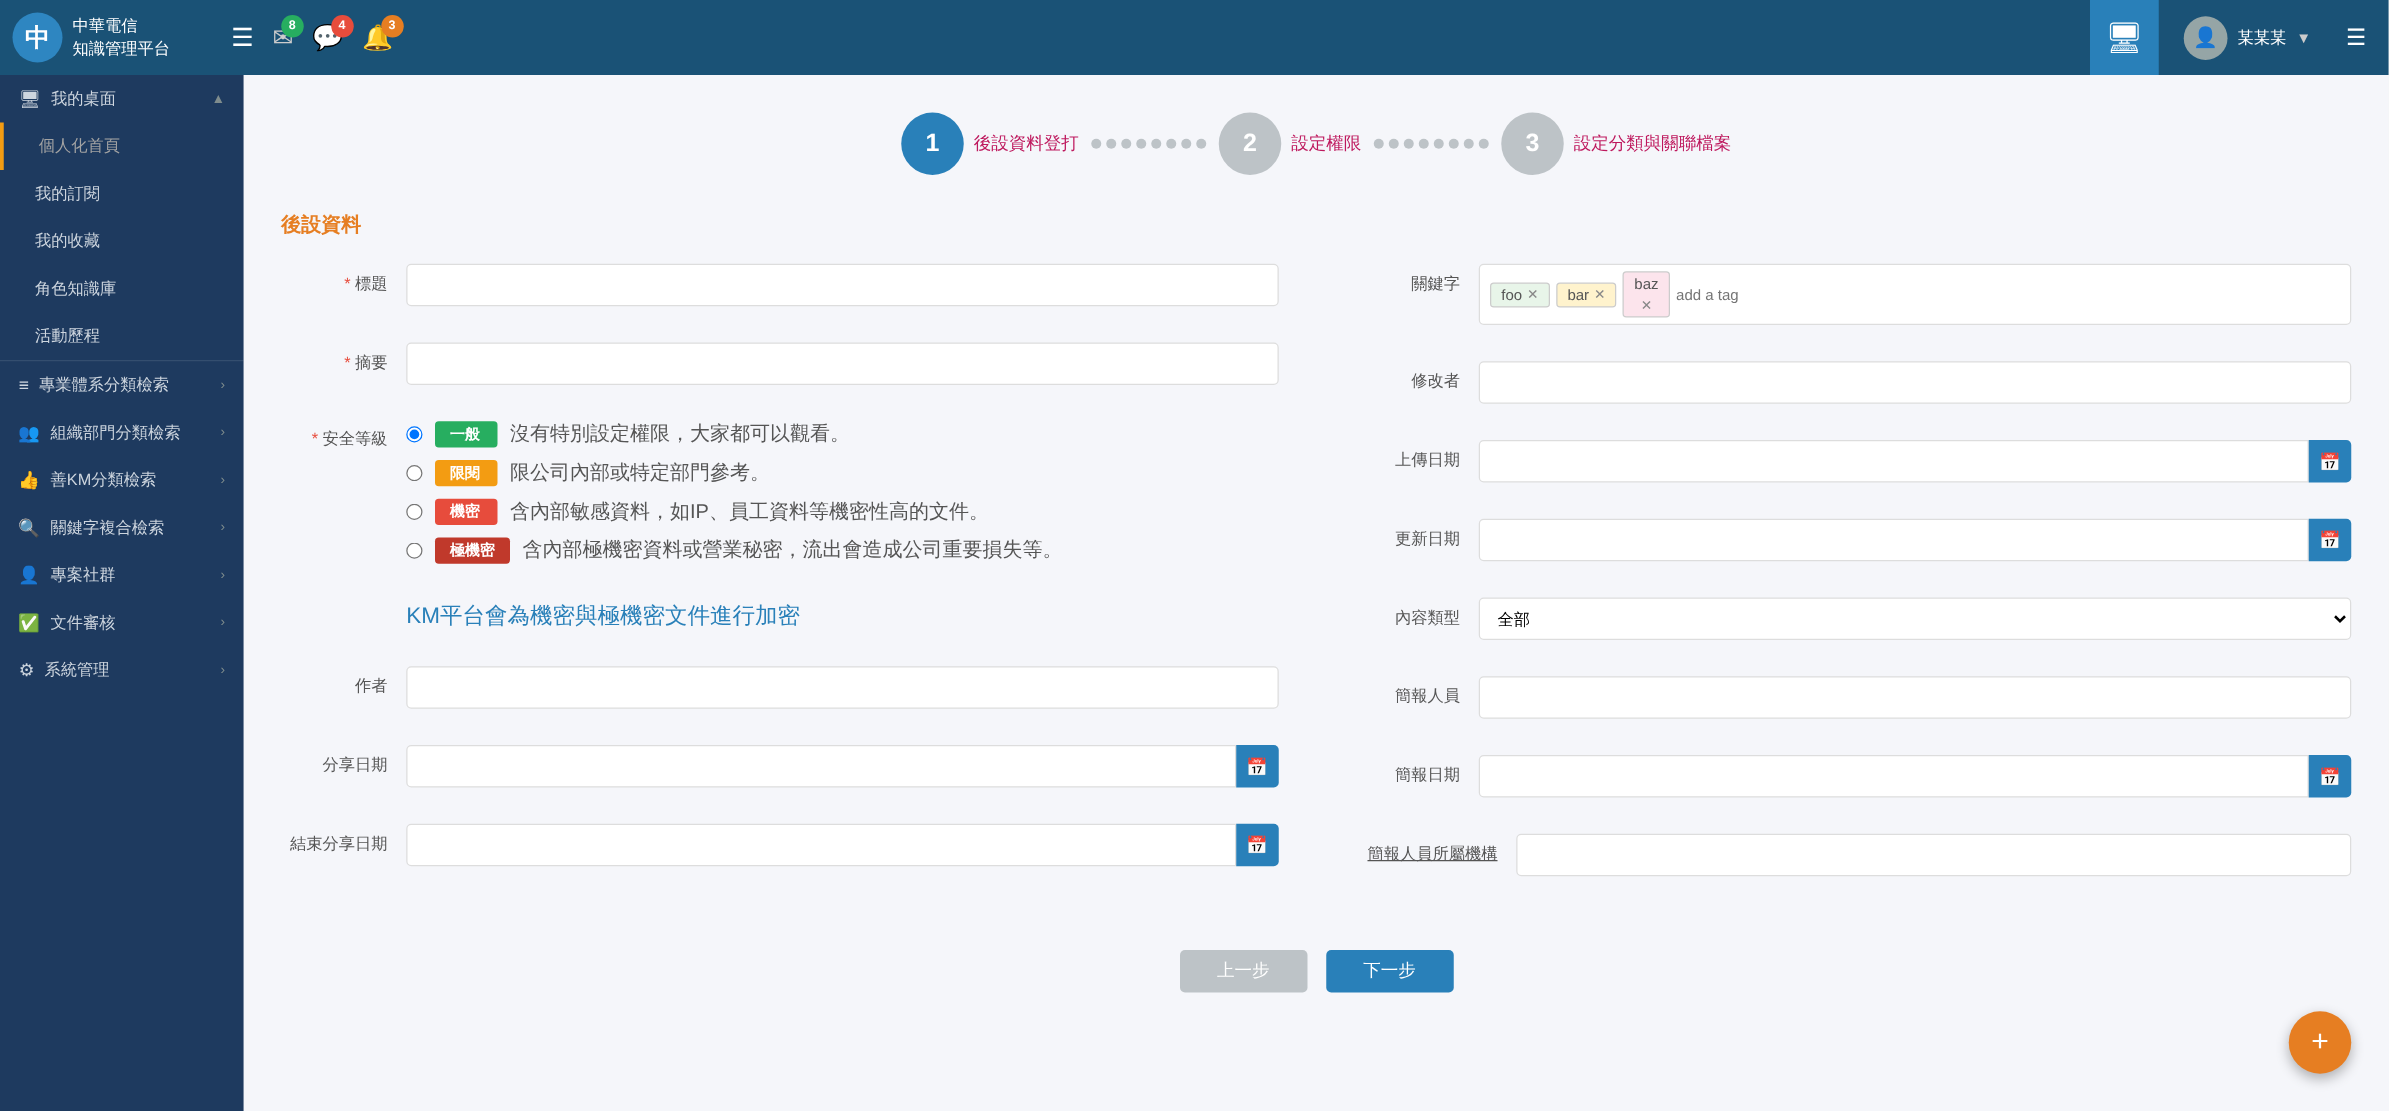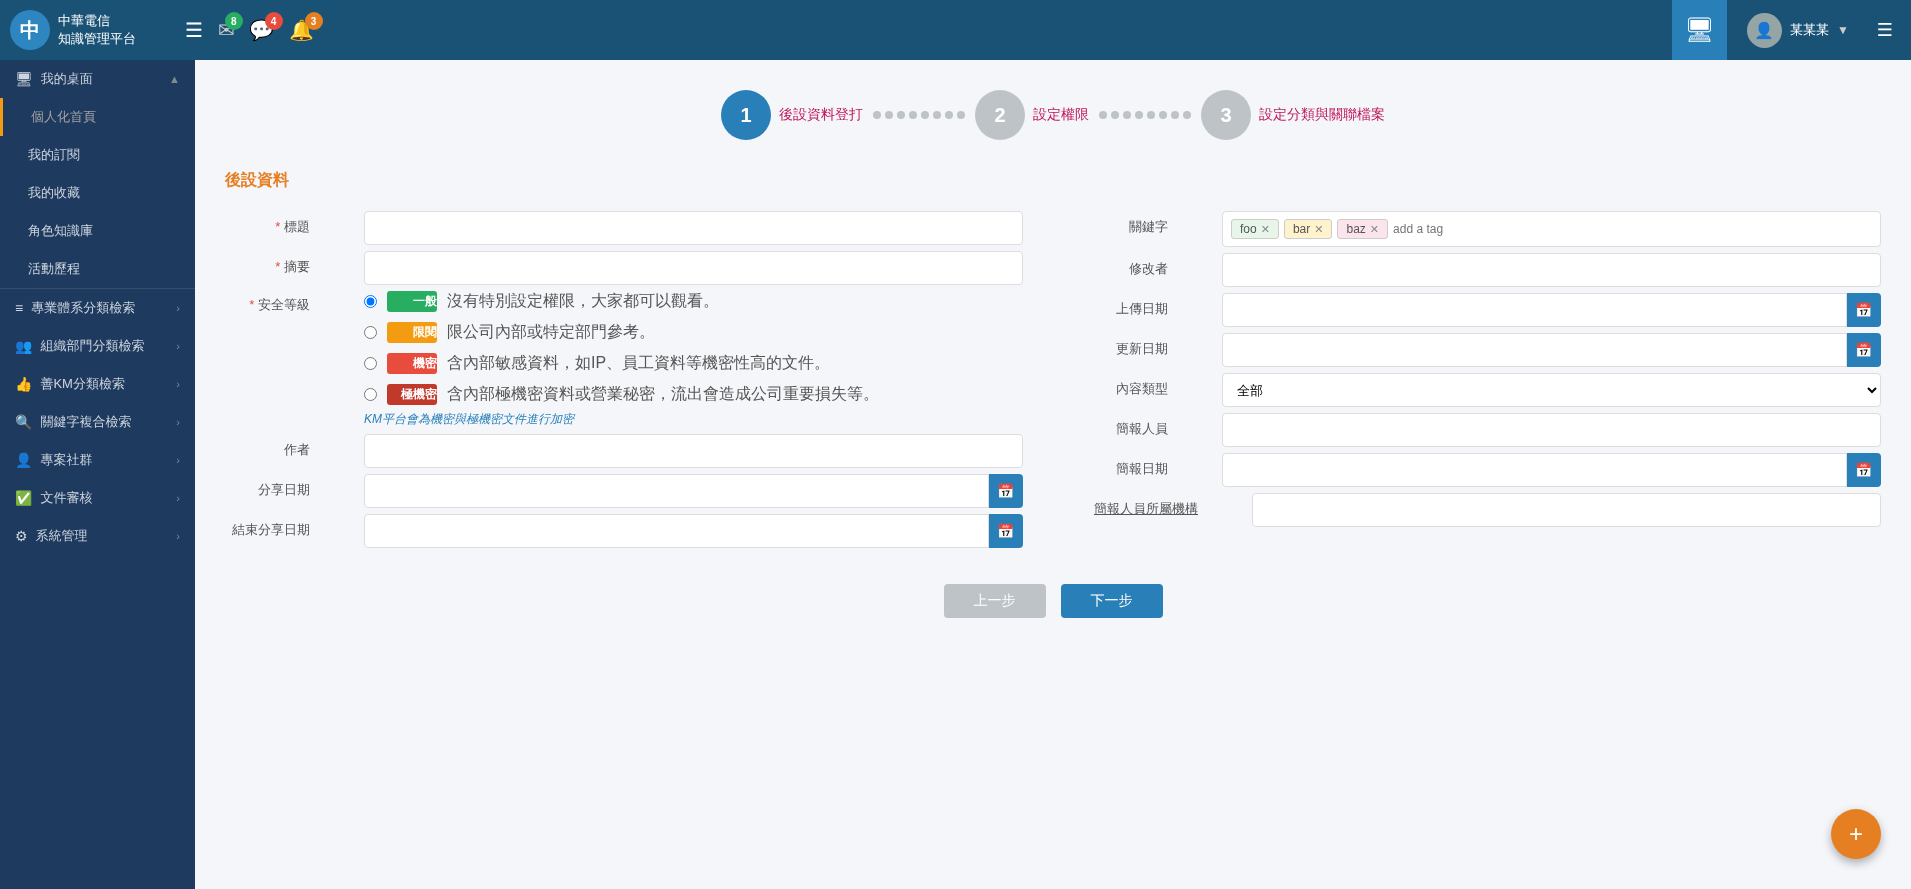--- a/index.html
+++ b/index.html
@@ -59,54 +59,54 @@
     .step-circle.inactive { background: #bdc3c7; }
     .step-label { font-size: 14px; color: #be185d; white-space: nowrap; }
     .step-dots { display: flex; align-items: center; gap: 4px; margin: 0 10px; }
     .dot { width: 8px; height: 8px; border-radius: 50%; background: #bdc3c7; }
 
     
     .section-title { color: #e67e22; font-size: 16px; font-weight: bold; margin-bottom: 20px; }
     .form-grid { display: grid; grid-template-columns: 1fr 1fr; gap: 0 60px; }
     .form-left, .form-right { display: flex; flex-direction: column; gap: 0; }
 
-    .form-row { display: flex; align-items: flex-start; margin-bottom: 6px; gap: 39px; }
+    .form-row { display: flex; align-items: flex-start; margin-bottom: 29px; }
     .form-label { width: 100px; text-align: right; padding-right: 15px; padding-top: 7px; font-size: 13px; color: #555; flex-shrink: 0; }
     .form-label.required::before { content: '* '; color: #e74c3c; }
     .form-control { flex: 1; height: 34px; border: 1px solid #ddd; border-radius: 4px; padding: 5px 10px; font-size: 13px; outline: none; background: white; }
 
     
     .security-options { display: flex; flex-direction: column; gap: 10px; flex: 1; }
     .security-option { display: flex; align-items: center; gap: 10px; }
     .security-option input[type=radio] { cursor: pointer; }
-    .security-badge { padding: 2px 0; border-radius: 3px; font-size: 12px; color: white; font-weight: bold; min-width: 50px; text-align: right; }
+    .security-badge { padding: 2px 12px; border-radius: 3px; font-size: 12px; color: white; font-weight: bold; min-width: 50px; text-align: left; }
     .badge-normal { background: #27ae60; }
     .badge-limited { background: #f39c12; }
     .badge-secret { background: #e74c3c; }
     .badge-topsecret { background: #c0392b; }
     .security-desc { font-size: 16px; color: #555; }
 
     
     .keyword-container { display: flex; flex-wrap: wrap; align-items: center; gap: 5px; border: 1px solid #ddd; border-radius: 4px; padding: 5px 8px; background: white; flex: 1; min-height: 36px; }
     .keyword-tag { display: flex; align-items: center; gap: 4px; padding: 2px 8px; border-radius: 3px; font-size: 12px; color: #555; border: 1px solid #ccc; background: #e8f5e9; }
     .keyword-tag .remove { cursor: pointer; color: #888; font-size: 11px; }
     .keyword-tag.bar { background: #fff3cd; }
-    .keyword-tag.baz { background: #fce4ec; }
+    .keyword-tag.baz { background: #fce4ec; flex-direction: column; }
     .keyword-input { border: none; outline: none; font-size: 12px; color: #a16207; min-width: 80px; }
 
     
     .date-field { display: flex; align-items: center; flex: 1; }
     .date-field input { flex: 1; height: 34px; border: 1px solid #ddd; border-radius: 4px 0 0 4px; padding: 5px 10px; font-size: 13px; outline: none; }
     .date-btn { height: 34px; width: 34px; background: #2980b9; color: white; border: none; cursor: pointer; border-radius: 0 4px 4px 0; display: flex; align-items: center; justify-content: center; font-size: 14px; }
 
     
     .form-select { flex: 1; height: 34px; border: 1px solid #ddd; border-radius: 4px; padding: 5px 10px; font-size: 13px; background: white; outline: none; }
 
     
-    .form-link { color: #2980b9; font-size: 12px; text-decoration: none; cursor: pointer; font-style: italic; }
+    .form-link { color: #2980b9; font-size: 18px; text-decoration: none; cursor: pointer; }
 
     
     .btn-row { display: flex; justify-content: center; gap: 15px; margin-top: 30px; }
     .btn { padding: 8px 30px; border-radius: 4px; font-size: 14px; cursor: pointer; border: none; }
     .btn-gray { background: #bdc3c7; color: white; }
     .btn-blue { background: #2980b9; color: white; }
 
     
     .fab { position: fixed; bottom: 30px; right: 30px; width: 50px; height: 50px; border-radius: 50%; background: #e67e22; color: white; font-size: 24px; display: flex; align-items: center; justify-content: center; cursor: pointer; box-shadow: 0 4px 10px rgba(0,0,0,0.3); z-index: 999; }
 

